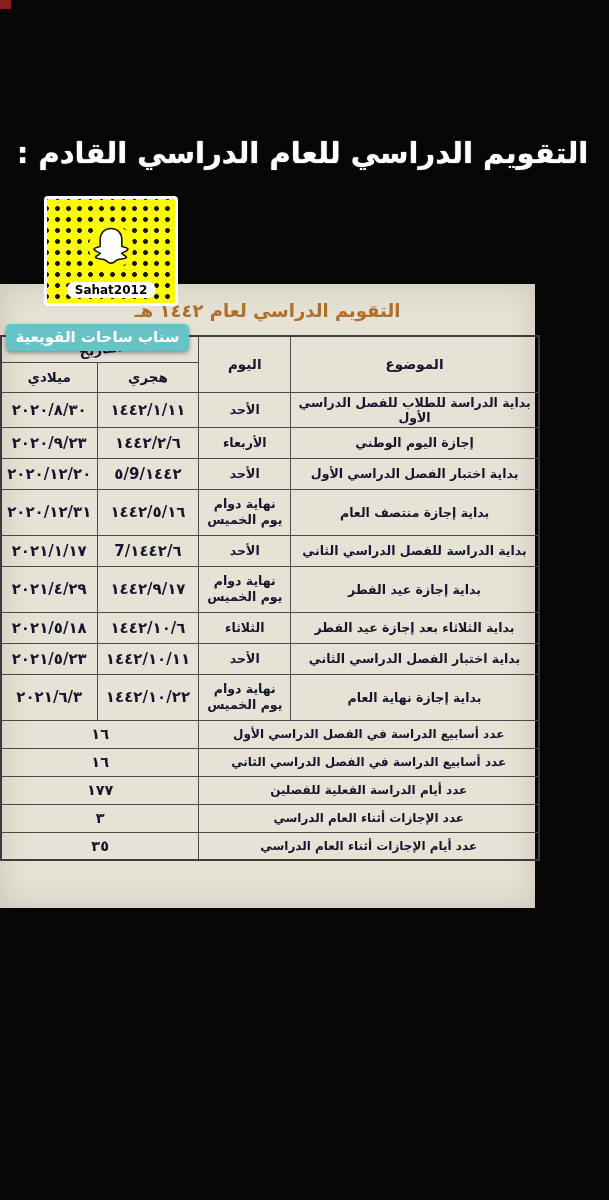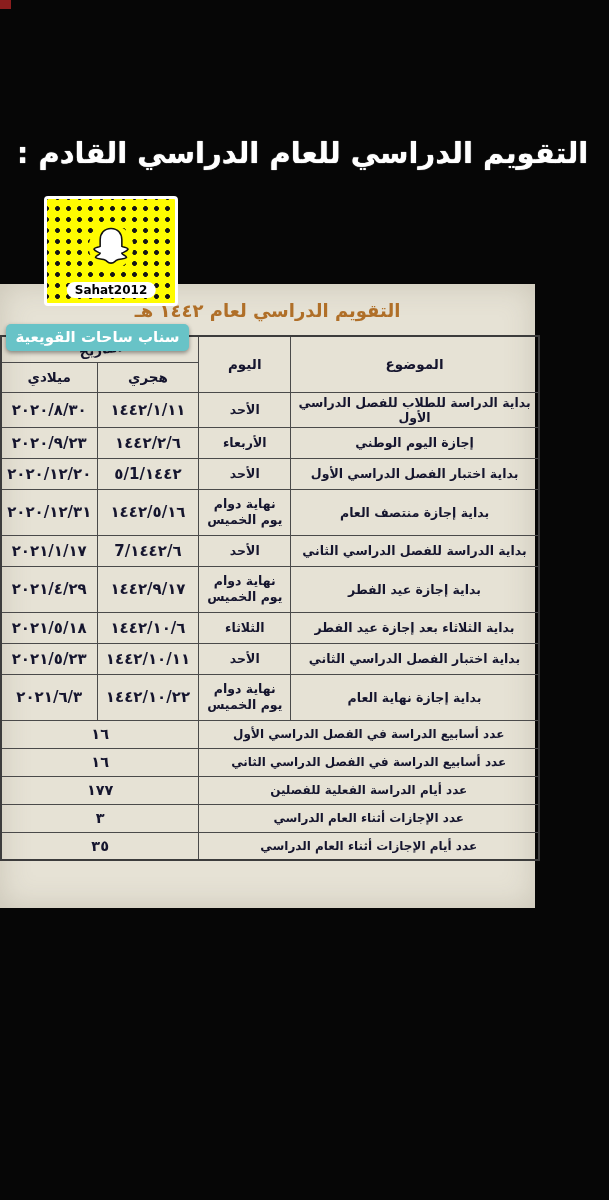--- a/index.html
+++ b/index.html
@@ -128,21 +128,21 @@
       </tr>
       <tr class="r-normal">
         <td class="td-subject">إجازة اليوم الوطني</td>
         <td class="td-day">الأربعاء</td>
         <td class="td-date">١٤٤٢/٢/٦</td>
         <td class="td-date">٢٠٢٠/٩/٢٣</td>
       </tr>
       <tr class="r-normal">
         <td class="td-subject">بداية اختبار الفصل الدراسي الأول</td>
         <td class="td-day">الأحد</td>
-        <td class="td-date">١٤٤٢/1/٥</td>
+        <td class="td-date">١٤٤٢/9/٥</td>
         <td class="td-date">٢٠٢٠/١٢/٢٠</td>
       </tr>
       <tr class="r-tall">
         <td class="td-subject">بداية إجازة منتصف العام</td>
         <td class="td-day">نهاية دوام يوم الخميس</td>
         <td class="td-date">١٤٤٢/٥/١٦</td>
         <td class="td-date">٢٠٢٠/١٢/٣١</td>
       </tr>
       <tr class="r-normal">
         <td class="td-subject">بداية الدراسة للفصل الدراسي الثاني</td>

